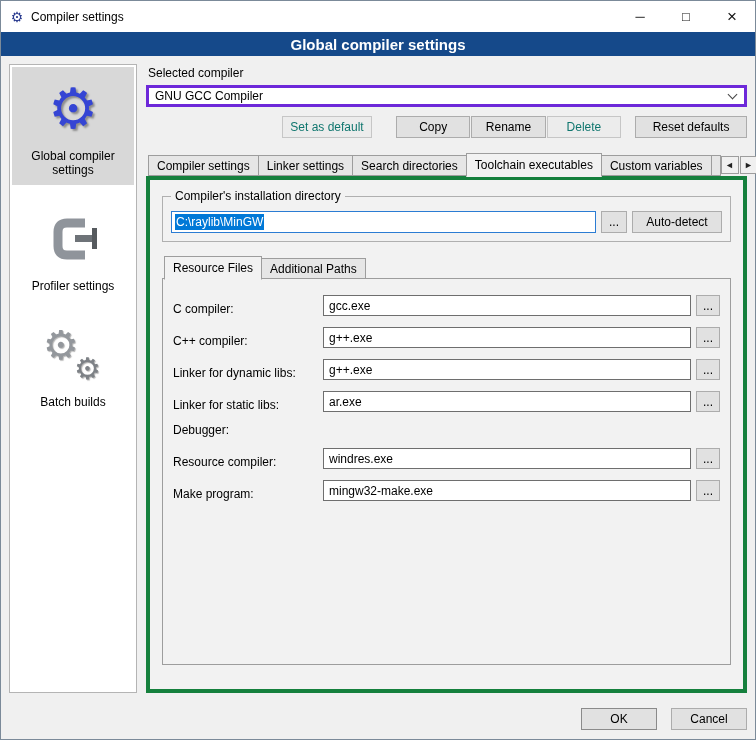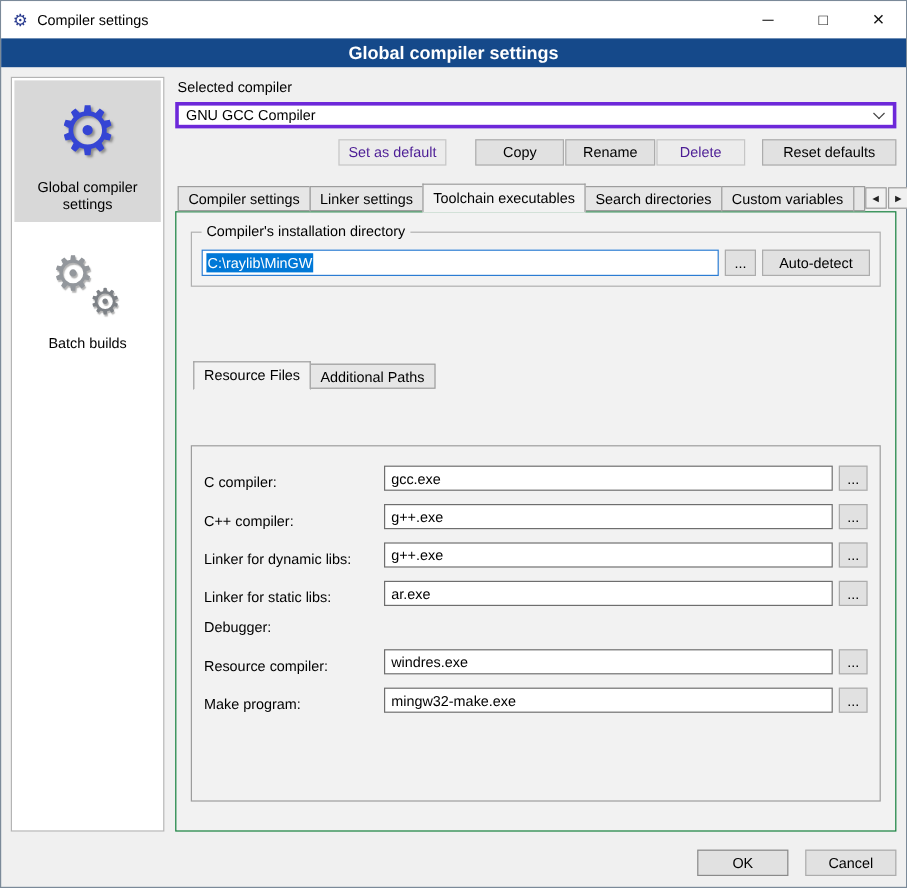--- a/index.html
+++ b/index.html
@@ -34,38 +34,38 @@
 
   
   .main { flex:1 1 auto; display:flex; flex-direction:column; min-width:0; }
   .field-label-top { margin:2px 0 5px 2px; }
 
   .combo { height:22px; border:3px solid #6d28d9; background:#fff; display:flex; align-items:center; padding:0 6px; }
   .combo-value { flex:1; overflow:hidden; white-space:nowrap; }
   .chev { width:7px; height:7px; border-right:1.6px solid #444; border-bottom:1.6px solid #444; transform:rotate(45deg); margin:-3px 2px 0 6px; flex:0 0 auto; }
 
   .btn { height:22px; background:#e1e1e1; border:1px solid #acacac; display:flex; align-items:center; justify-content:center; padding:0 8px; white-space:nowrap; cursor:default; }
-  .btn.disabled { color:#4c1d95; background:#ececec; border-color:#c6c6c6; }
+  .btn.disabled { color:#0f766e; background:#ececec; border-color:#c6c6c6; }
 
   .btn-row { display:flex; margin-top:9px; height:22px; }
   .btn-setdefault { width:90px; margin-left:136px; }
   .btn-copy { width:75px; margin-left:24px; }
   .btn-rename { width:75px; margin-left:1px; }
   .btn-delete { width:75px; margin-left:1px; }
   .btn-reset { width:113px; margin-left:14px; }
 
   
   .tabstrip { display:flex; align-items:flex-end; margin-top:15px; padding-left:2px; position:relative; z-index:2; }
   .tab { height:21px; padding:0 8px; background:#e6e6e6; border:1px solid #9d9d9d; display:flex; align-items:center; margin-right:-1px; white-space:nowrap; }
   .tab.active { height:24px; background:#f2f2f2; border-bottom:1px solid #f2f2f2; margin-bottom:-1px; z-index:3; }
   .tab.truncated { width:40px; overflow:hidden; padding-right:0; }
   .tab-arrows { margin-left:auto; display:flex; align-self:center; }
   .tab-arrow { width:18px; height:18px; border:1px solid #9d9d9d; background:#f0f0f0; display:flex; align-items:center; justify-content:center; font-size:9px; color:#222; margin-left:1px; }
 
-  .tabpage { border:1px solid #15803d; background:#f2f2f2; flex:1 1 auto; padding:10px 12px 24px; display:flex; flex-direction:column; min-height:0;gap:48px; }
+  .tabpage { border:4px solid #15803d; background:#f2f2f2; flex:1 1 auto; padding:10px 12px 24px; display:flex; flex-direction:column; min-height:0; }
 
   
   .groupbox { border:1px solid #b0b0b0; position:relative; padding:14px 8px 8px; margin-top:6px; }
   .legend { position:absolute; top:-8px; left:8px; background:#f2f2f2; padding:0 4px; }
   .dir-row { display:flex; align-items:center; gap:5px; }
   .dir-input { flex:1; height:22px; border:1px solid #2b7cd3; background:#fff; display:flex; align-items:center; padding:0 3px; overflow:hidden; white-space:nowrap; }
   .sel-text { background:#0078d7; color:#fff; padding:1px 1px; }
   .dots-btn { width:26px; flex:0 0 26px; }
   .autodetect-btn { width:90px; flex:0 0 90px; }
 
@@ -110,20 +110,30 @@
 
     <div class="sidebar">
       <div class="side-item selected">
         <span class="side-icon">
           <span class="gear-blue">⚙</span>
         </span>
         <span class="side-label">Global compiler settings</span>
       </div>
       <div class="side-item">
         <span class="side-icon">
+          <svg width="56" height="56" viewBox="0 0 56 56">
+            <path d="M40 12 H22 Q13 12 13 21 V35 Q13 44 22 44 H40" fill="none" stroke="#8f949b" stroke-width="9"></path>
+            <rect x="30" y="24" width="19" height="7" fill="#6e7378"></rect>
+            <rect x="47" y="17" width="5" height="21" fill="#565a5e"></rect>
+          </svg>
+        </span>
+        <span class="side-label">Profiler settings</span>
+      </div>
+      <div class="side-item">
+        <span class="side-icon">
           <span class="gear-gray-big">⚙</span>
           <span class="gear-gray-small">⚙</span>
         </span>
         <span class="side-label">Batch builds</span>
       </div>
     </div>
 
     <div class="main">
 
       <div class="field-label-top">Selected compiler</div>
@@ -137,22 +147,22 @@
         <div class="btn disabled btn-setdefault">Set as default</div>
         <div class="btn btn-copy">Copy</div>
         <div class="btn btn-rename">Rename</div>
         <div class="btn disabled btn-delete">Delete</div>
         <div class="btn btn-reset">Reset defaults</div>
       </div>
 
       <div class="tabstrip">
         <div class="tab">Compiler settings</div>
         <div class="tab">Linker settings</div>
+        <div class="tab">Search directories</div>
         <div class="tab active">Toolchain executables</div>
-        <div class="tab">Search directories</div>
         <div class="tab">Custom variables</div>
         <div class="tab truncated">Buil</div>
         <div class="tab-arrows">
           <div class="tab-arrow">◄</div>
           <div class="tab-arrow">►</div>
         </div>
       </div>
 
       <div class="tabpage">
 

